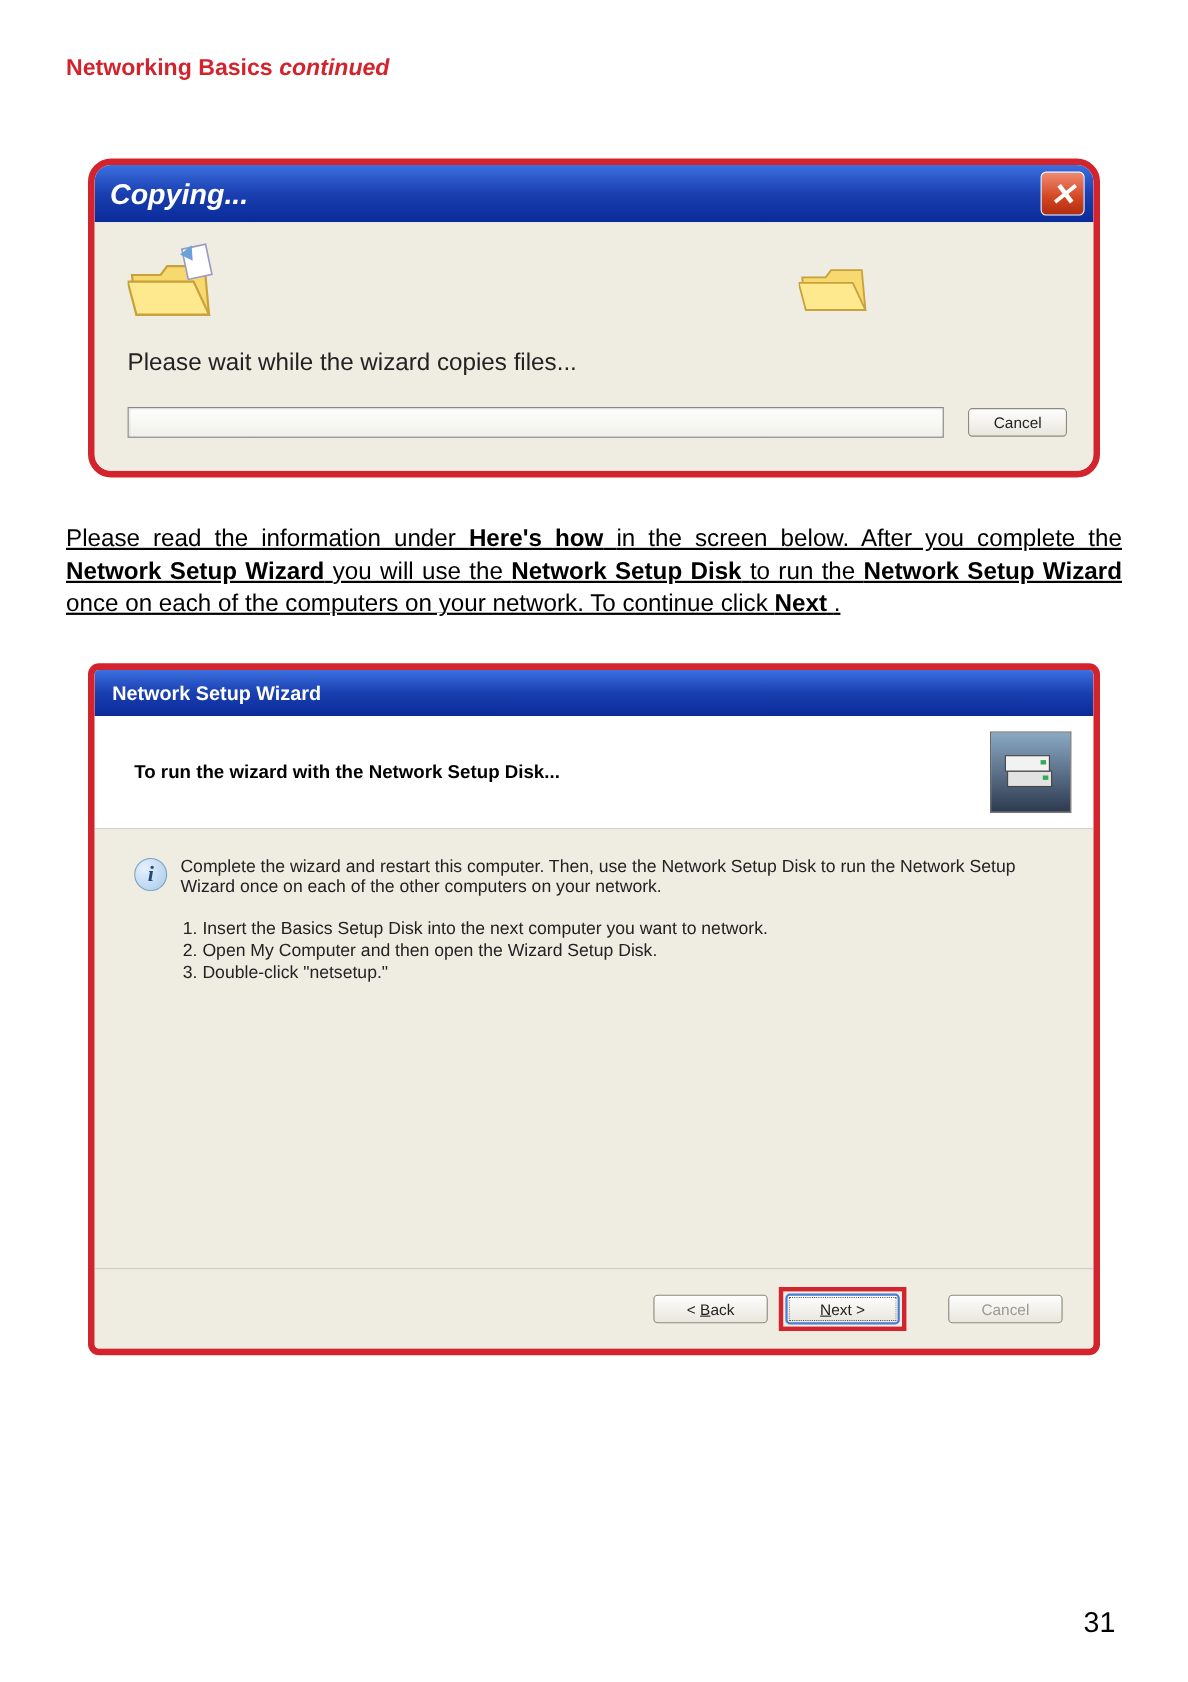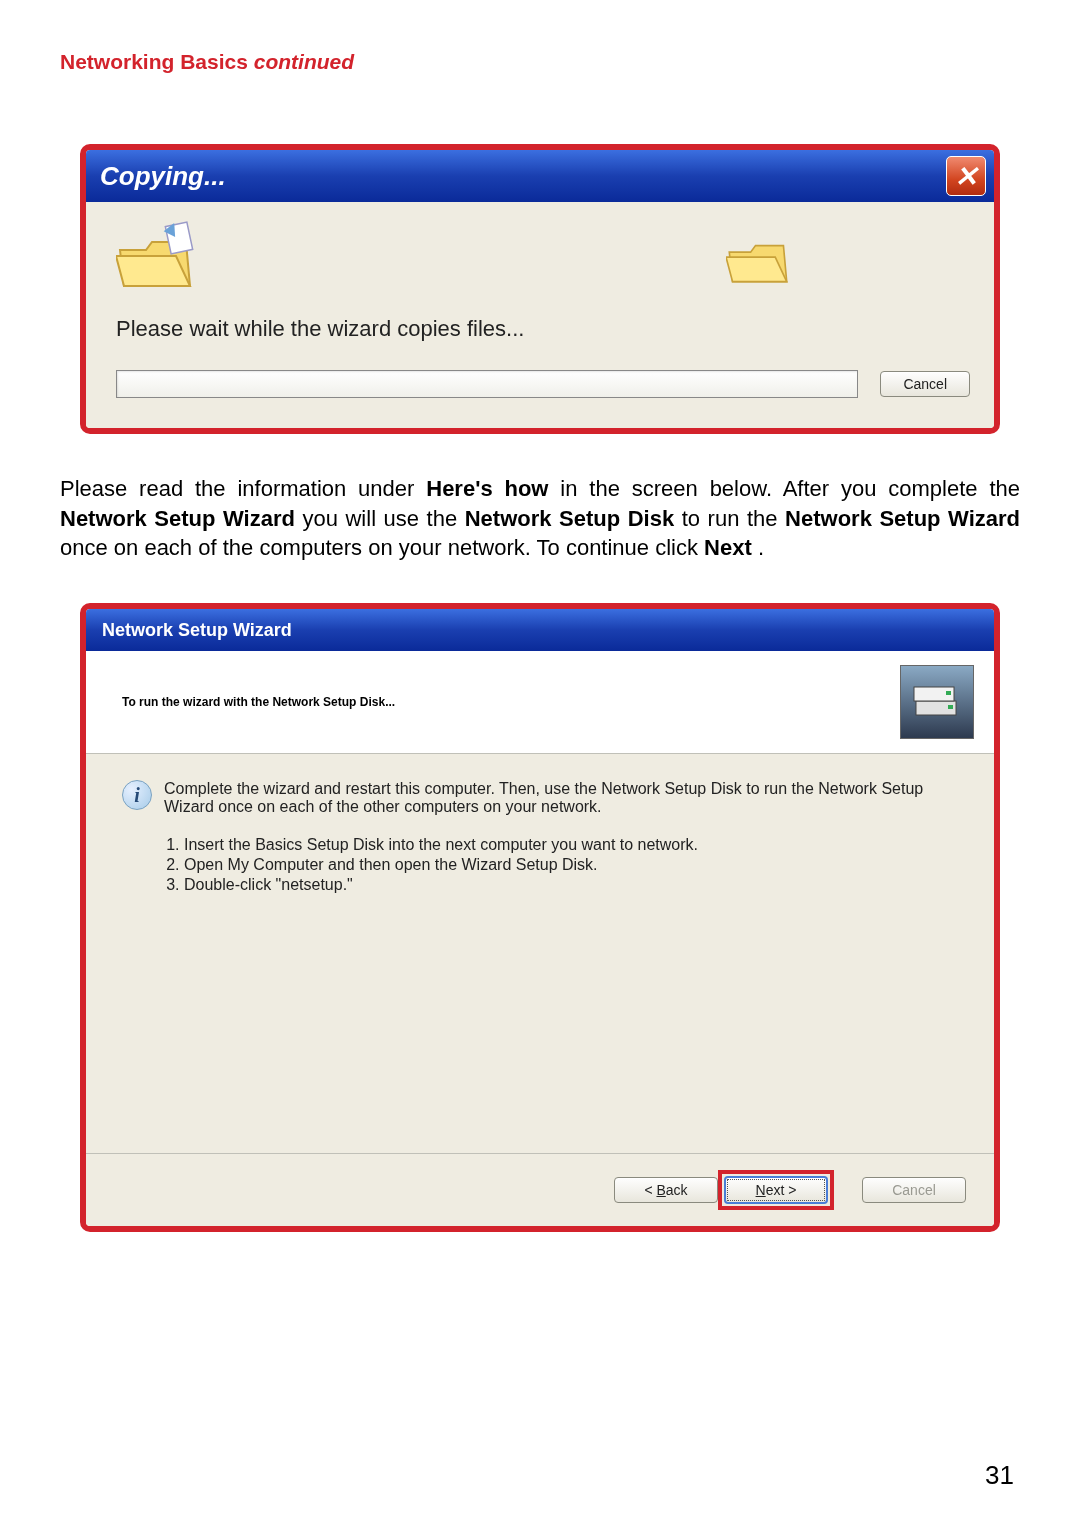--- a/index.html
+++ b/index.html
@@ -15,21 +15,21 @@
     color: #d3232c;
     font-size: 21px;
     font-weight: bold;
     margin-bottom: 70px;
   }
   .page-heading .em { font-style: italic; }
 
   
   .dialog1 {
     border: 6px solid #d3232c;
-    border-radius: 10px;
+    border-radius: 21px;
     background: #fff;
     margin: 0 20px 40px 20px;
     overflow: hidden;
   }
   .dialog1 .titlebar {
     display: flex;
     align-items: center;
     justify-content: space-between;
     background: linear-gradient(to bottom, #3b6fe0 0%, #1a3fb0 50%, #0a2a99 100%);
     color: #fff;
@@ -89,20 +89,21 @@
     color: #222;
   }
   .xpbtn.disabled { color: #9a9a92; }
 
   
   .para {
     font-size: 22px;
     line-height: 1.35;
     margin: 0 0 40px 0;
     text-align: justify;
+    text-decoration: underline;
   }
   .para b { font-weight: bold; }
 
   
   .dialog2 {
     border: 6px solid #d3232c;
     border-radius: 10px;
     background: #fff;
     margin: 0 20px;
     overflow: hidden;
@@ -119,21 +120,21 @@
   }
   .wiz-header {
     background: #fff;
     display: flex; align-items: center;
     padding: 14px 20px;
     border-bottom: 1px solid #c0c0b8;
   }
   .wiz-header .ht {
     flex: 1;
     font-family: Tahoma, sans-serif;
-    font-size: 12px;
+    font-size: 17px;
     font-weight: bold;
     color: #000;
     padding-left: 16px;
   }
   .wiz-header .hicon {
     width: 74px; height: 74px;
     background: linear-gradient(to bottom, #8aa9c4, #2d3a4f);
     border: 1px solid #666;
     display:flex; align-items:center; justify-content:center;
   }
@@ -159,21 +160,21 @@
     flex: none;
   }
   .steps { margin-left: 42px; }
   .steps .lbl { margin-bottom: 14px; }
   .steps ol { margin-left: 20px; padding-left: 0; }
   .steps li { margin-bottom: 2px; }
 
   .wiz-footer {
     background: #efece1;
     padding: 16px 28px;
-    display:flex; justify-content:flex-end; align-items:center;
+    display:flex; justify-content:flex-end; gap: 10px; align-items:center;
   }
   .back-btn { min-width: 104px; }
   .next-wrap {
     border: 4px solid #d3232c;
     border-radius: 0;
     padding: 2px;
   }
   .next-btn {
     min-width: 104px;
     outline: 1px dotted #555;

